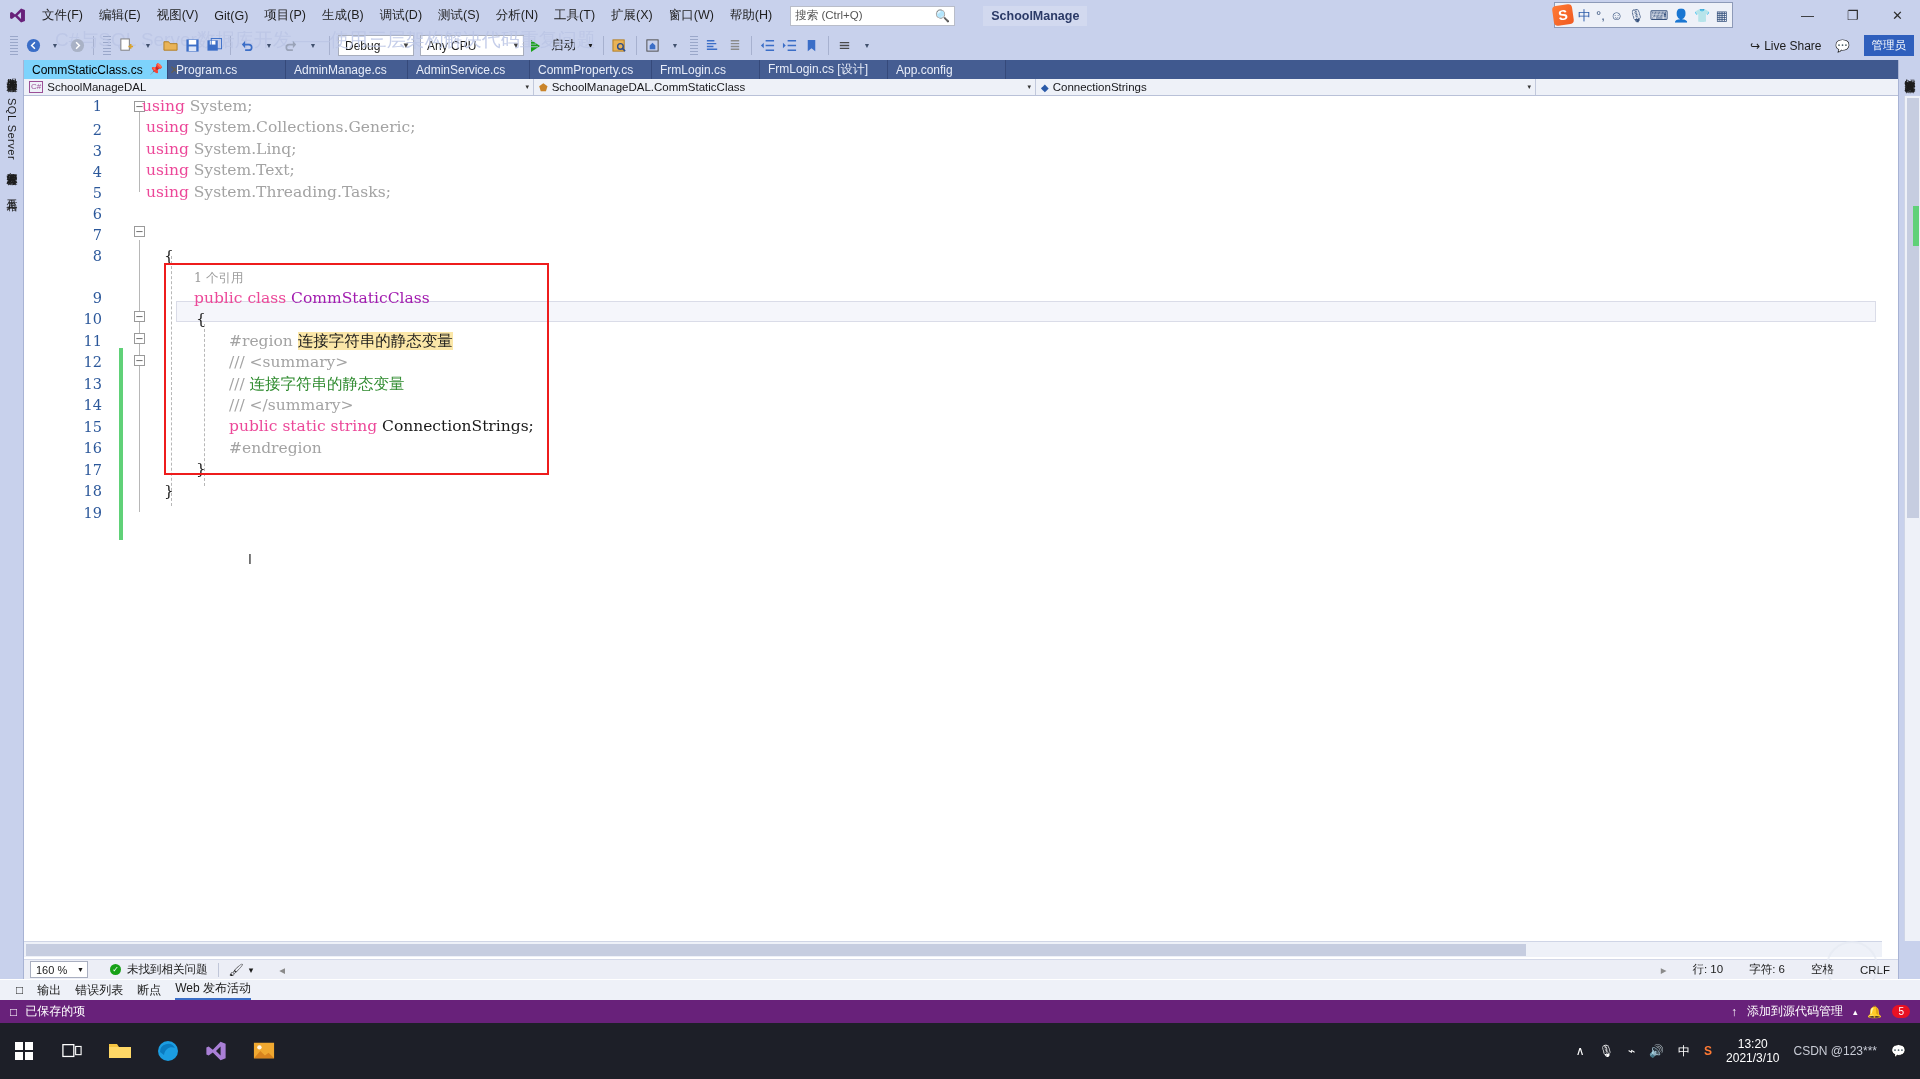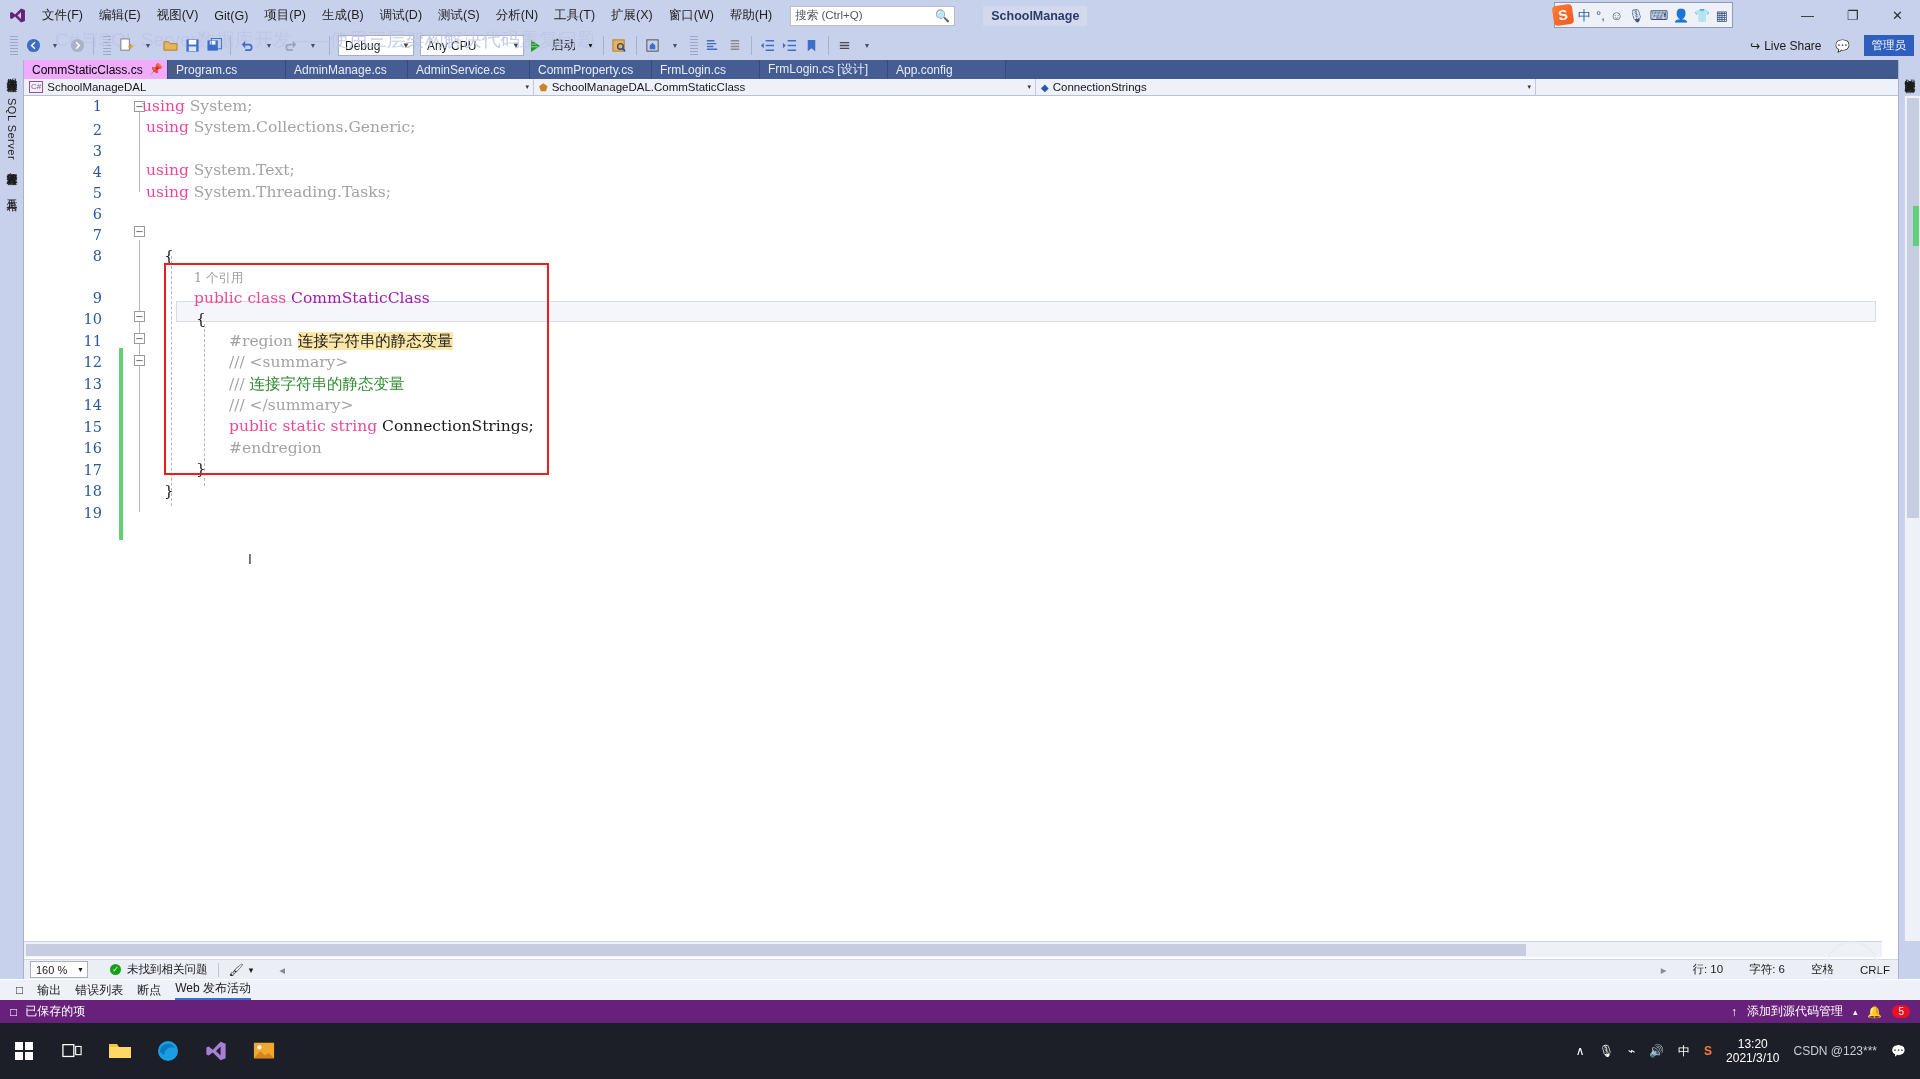--- a/index.html
+++ b/index.html
@@ -102,21 +102,21 @@
   
   .tabstrip {
     position: absolute; left: 24px; top: 60px; width: 1874px; height: 19px;
     background: #40598f; display: flex; align-items: stretch;
   }
   .etab {
     display: flex; align-items: center; padding: 0 8px; font-size: 12px;
     color: #e7ecf8; background: #4b63967a; border-right: 1px solid #35497a;
     white-space: nowrap; min-width: 0;
   }
-  .etab.active { background: #f0abfc; color: #000; }
+  .etab.active { background: #7dd3fc; color: #000; }
   .etab .pin { font-size: 11px; margin-left: 7px; color: #7a5a10; }
   .etab .xc  { font-size: 12px; margin-left: 6px; color: #7a5a10; }
 
   
   .crumbbar {
     position: absolute; left: 24px; top: 79px; width: 1874px; height: 17px;
     background: #eef1f8; display: flex; align-items: stretch;
     border-bottom: 1px solid #b9c1d8;
   }
   .crumb {
@@ -522,20 +522,21 @@
     <div class="vdash" style="left:180px; top:228px; height:162px;"></div>
 
     <div class="fold" style="left:110px; top:5px;">−</div>
     <div class="fold" style="left:110px; top:130px;">−</div>
     <div class="fold" style="left:110px; top:215px;">−</div>
     <div class="fold" style="left:110px; top:237px;">−</div>
     <div class="fold" style="left:110px; top:259px;">−</div>
 
     <div class="ln" style="top:0px"><span class="code" style="left:118px"><span class="kw">using</span> <span class="gray">System;</span></span></div>
     <div class="ln" style="top:21px"><span class="code" style="left:122px"><span class="kw">using</span> <span class="gray">System.Collections.Generic;</span></span></div>
+    <div class="ln" style="top:43px"><span class="code" style="left:122px"><span class="kw">using</span> <span class="gray">System.Linq;</span></span></div>
     <div class="ln" style="top:64px"><span class="code" style="left:122px"><span class="kw">using</span> <span class="gray">System.Text;</span></span></div>
     <div class="ln" style="top:86px"><span class="code" style="left:122px"><span class="kw">using</span> <span class="gray">System.Threading.Tasks;</span></span></div>
 
     <div class="ln" style="top:150px"><span class="code" style="left:140px"><span class="plain">{</span></span></div>
 
     <div class="ln" style="top:171px"><span class="code" style="left:170px"><span class="lens">1 个引用</span></span></div>
     <div class="ln" style="top:192px"><span class="code" style="left:170px"><span class="kw">public</span> <span class="kw">class</span> <span class="type">CommStaticClass</span></span></div>
     <div class="ln" style="top:213px"><span class="code" style="left:172px"><span class="plain">{</span></span></div>
 
     <div class="ln" style="top:235px"><span class="code" style="left:205px"><span class="cmtg">#region</span> <span class="hl-region plain">连接字符串的静态变量</span></span></div>

